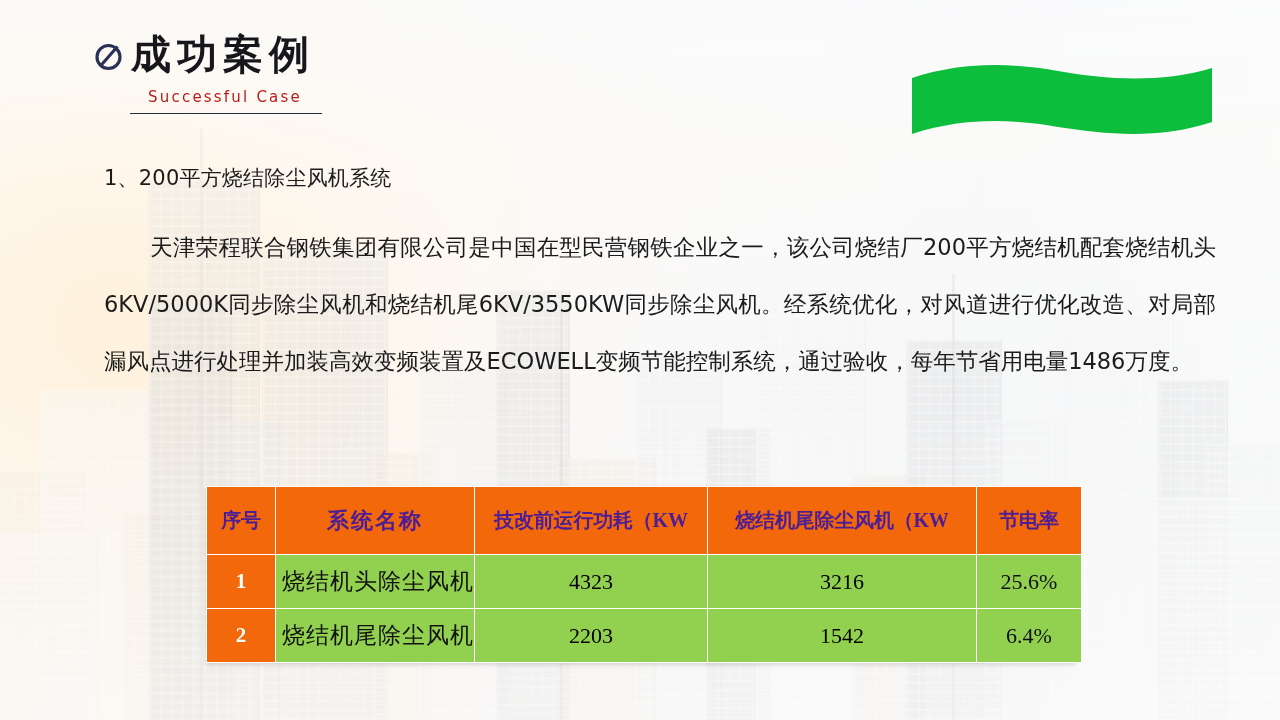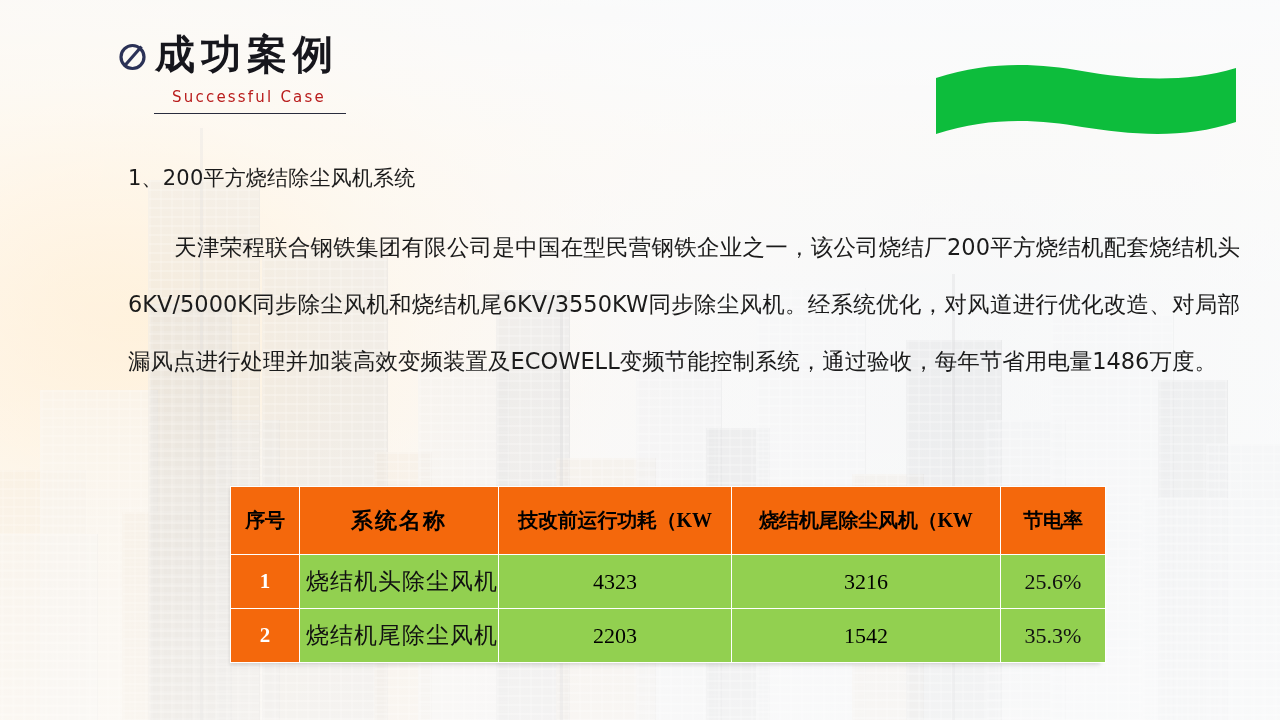--- a/index.html
+++ b/index.html
@@ -100,21 +100,21 @@
         rgba(255,255,255,0.70) 100%),
       linear-gradient(100deg,
         rgba(255,238,212,0.55) 0%,
         rgba(255,242,222,0.42) 25%,
         rgba(250,248,246,0.34) 50%,
         rgba(244,246,248,0.40) 75%,
         rgba(246,248,249,0.48) 100%);
   }
 
   
-  .content { position: absolute; inset: 0; margin-left: 24px; }
+  .content { position: absolute; inset: 0; }
 
   
   .heading { position: absolute; left: 92px; top: 34px; }
   .heading-row { display: flex; align-items: center; gap: 6px; }
 
   .slash-icon {
     width: 33px; height: 33px;
     flex: 0 0 auto;
     position: relative;
     margin-top: 5px;
@@ -210,21 +210,21 @@
   }
   table.data th, table.data td {
     padding: 0 6px;
     vertical-align: middle;
     overflow: hidden;
     white-space: nowrap;
   }
   
   table.data thead th {
     background: #F4680C;
-    color: #000000;
+    color: #4c1d95;
     height: 67px;
     font-weight: 700;
     text-align: center;
   }
   th.h-serif {
     font-family: "Liberation Serif", "DejaVu Serif", serif;
     font-size: 22px;
     font-weight: 400;
     letter-spacing: 2px;
   }
@@ -379,20 +379,20 @@
             <td class="c-name">烧结机头除尘风机</td>
             <td class="c-num">4323</td>
             <td class="c-num">3216</td>
             <td class="c-rate">25.6%</td>
           </tr>
           <tr>
             <td class="c-idx">2</td>
             <td class="c-name">烧结机尾除尘风机</td>
             <td class="c-num">2203</td>
             <td class="c-num">1542</td>
-            <td class="c-rate">35.3%</td>
+            <td class="c-rate">6.4%</td>
           </tr>
         </tbody>
       </table>
     </div>
 
   </div>
 </div>
 
 </body></html>

